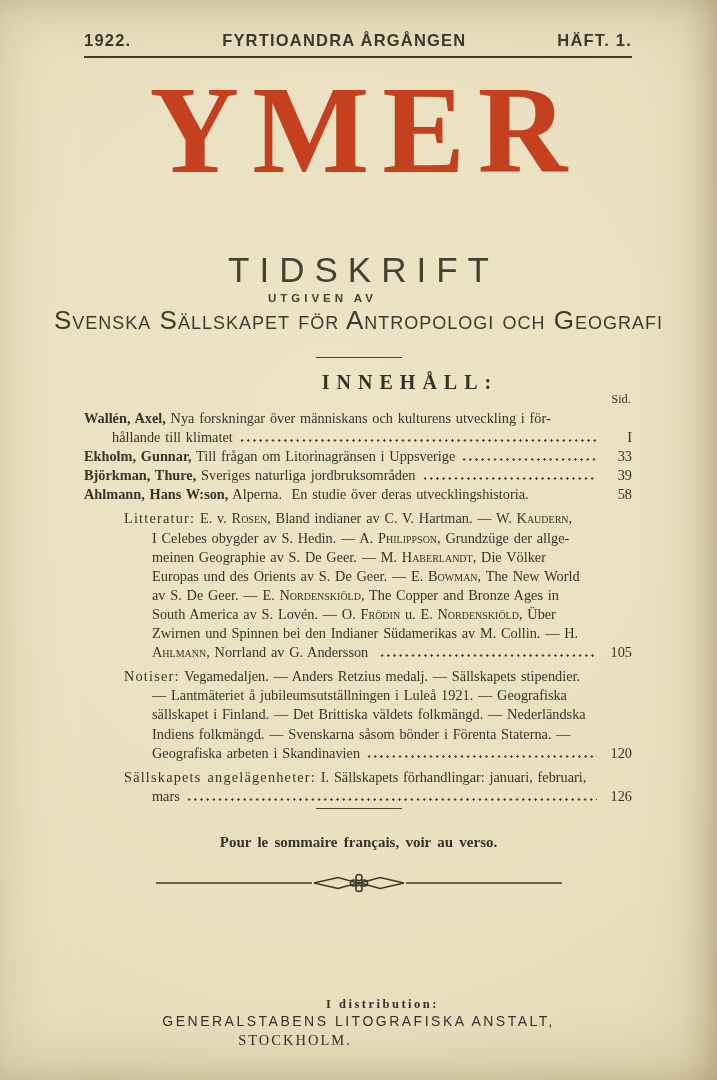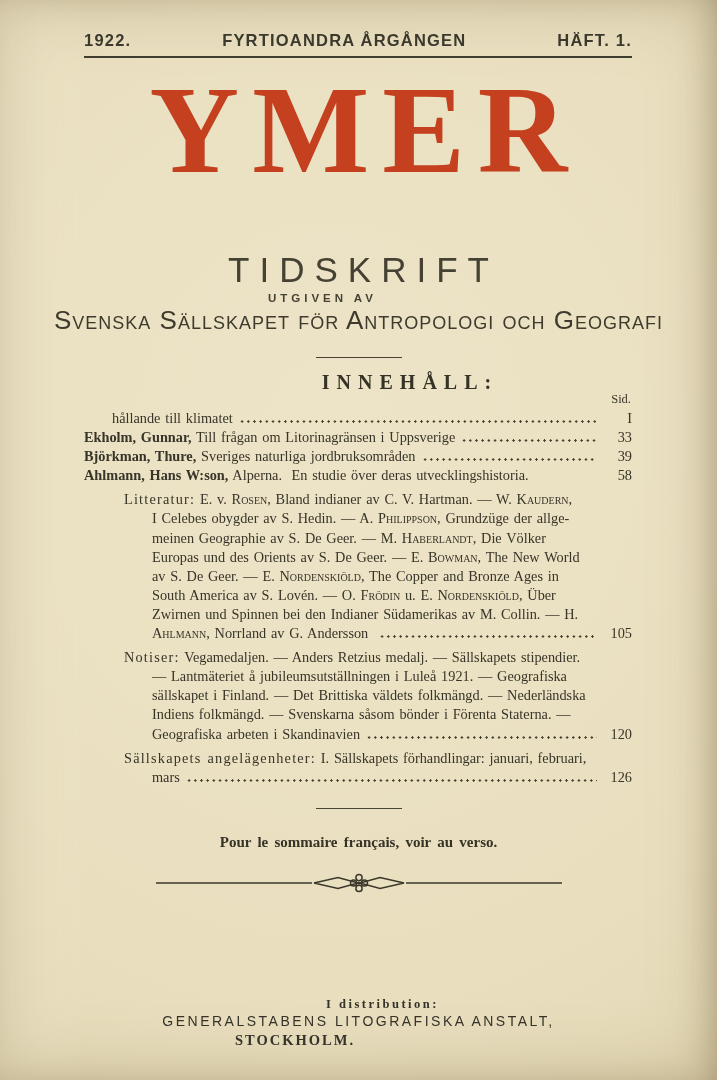--- a/index.html
+++ b/index.html
@@ -61,21 +61,21 @@
   
   .french{position:absolute;top:834px;left:0;width:717px;text-align:center;
        font-weight:700;font-size:15px;word-spacing:2.5px;color:#353226;}
   .ornament{position:absolute;top:872px;left:0;width:717px;text-align:center;color:#3a372a;}
   .dist{position:absolute;top:997px;left:0;width:717px;text-align:center;
        font-weight:700;font-size:12.5px;letter-spacing:2.5px;color:#35322a;padding-left:24px;}
   .printer{position:absolute;top:1013px;left:0;width:717px;text-align:center;
        font-family:"Liberation Sans", sans-serif;font-weight:400;
        font-size:14px;letter-spacing:2.5px;color:#35322a;}
   .city{position:absolute;top:1032px;left:0;width:590px;text-align:center;
-       font-family:"Liberation Serif", serif;font-weight:700;
+       font-family:"Liberation Serif", serif;font-weight:400;
        font-size:14.5px;letter-spacing:2px;color:#35322a;}
 </style>
 </head>
 <body>
 
 <div class="page">
 
   <div class="hdr">
     <span>1922.</span>
     <span>FYRTIOANDRA ÅRGÅNGEN</span>
@@ -88,20 +88,21 @@
   <div class="pubby">UTGIVEN AV</div>
   <div class="society">Svenska Sällskapet för Antropologi och Geografi</div>
 
   <div class="rule-short rule-1"></div>
 
   <div class="toc-head">INNEHÅLL:</div>
   <div class="sid">Sid.</div>
 
   <div class="toc">
       <div class="toc-entry">
+        <div class="toc-line"><span class="toc-text"><span class="seg-b">Wallén, Axel,</span><span> Nya forskningar över människans och kulturens utveckling i för-</span></span></div>
         <div class="toc-line indent"><span class="toc-text"><span>hållande till klimatet</span></span><span class="toc-leader"></span><span class="toc-page">I</span></div>
       </div>
       <div class="toc-entry">
         <div class="toc-line"><span class="toc-text"><span class="seg-b">Ekholm, Gunnar,</span><span> Till frågan om Litorinagränsen i Uppsverige</span></span><span class="toc-leader"></span><span class="toc-page">33</span></div>
       </div>
       <div class="toc-entry">
         <div class="toc-line"><span class="toc-text"><span class="seg-b">Björkman, Thure,</span><span> Sveriges naturliga jordbruksområden</span></span><span class="toc-leader"></span><span class="toc-page">39</span></div>
       </div>
       <div class="toc-entry">
         <div class="toc-line"><span class="toc-text"><span class="seg-b">Ahlmann, Hans W:son,</span><span> Alperna.  En studie över deras utvecklingshistoria.</span></span><span class="toc-leader gap"></span><span class="toc-page">58</span></div>

